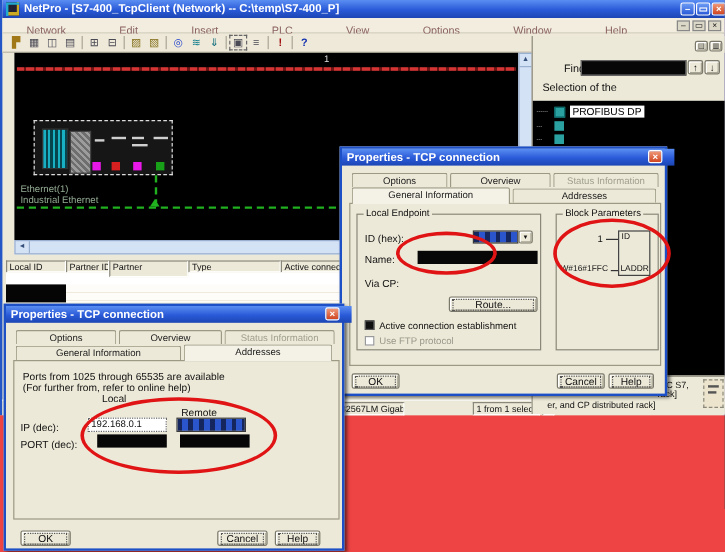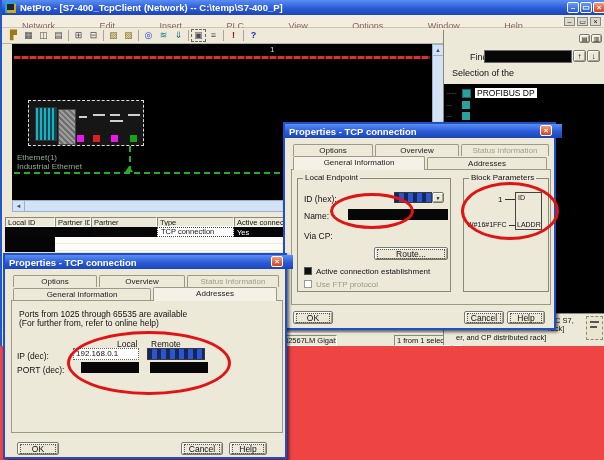--- a/index.html
+++ b/index.html
@@ -127,26 +127,20 @@
       <div style="position:absolute;right:0;top:0;width:11px;height:10px;border-left:1px solid #9ab0d0;font-size:6px;text-align:center;line-height:10px;color:#35507a;">►</div>
     </div>
 
     <div class="abs" style="left:3px;top:217px;width:434px;height:35px;background:#fff;">
       <div class="sunken" style="left:0;top:0;width:50px;height:10px;">Local ID</div>
       <div class="sunken" style="left:50px;top:0;width:36px;height:10px;">Partner ID</div>
       <div class="sunken" style="left:86px;top:0;width:66px;height:14px;">Partner</div>
       <div class="sunken" style="left:152px;top:0;width:77px;height:10px;">Type</div>
       <div class="sunken" style="left:229px;top:0;width:205px;height:10px;">Active connect</div>
 
-      <div class="abs" style="left:0;top:10px;width:434px;height:10px;background:#050505;">
-        <div class="redact" style="left:1px;top:1px;width:48px;height:8px;"></div>
-        <div class="redact" style="left:87px;top:1px;width:64px;height:8px;"></div>
-        <div class="abs" style="left:152px;top:0;width:77px;height:10px;background:#fff;border:1px dotted #444;box-sizing:border-box;font-size:7.5px;line-height:8px;padding-left:3px;">TCP connection</div>
-        <span class="lbl small" style="left:232px;top:1px;color:#fff;">Yes</span>
-      </div>
       <div class="abs" style="left:0;top:20px;width:50px;height:15px;background:#050505;"></div>
       <div class="abs" style="left:50px;top:20px;width:384px;height:15px;background:repeating-linear-gradient(180deg,#fdfcf8 0 6px,#efeadb 6px 7px);"></div>
     </div>
 
     <div class="abs" style="left:0;top:333px;width:604px;height:13px;background:#ece9d8;border-top:1px solid #fff;box-sizing:border-box;">
       <div class="sunken" style="left:279px;top:1px;width:56px;height:11px;">82567LM Gigab</div>
       <div class="sunken" style="left:392px;top:1px;width:56px;height:11px;">1 from 1 selec</div>
       <div class="sunken" style="left:450px;top:1px;width:10px;height:11px;font-size:6px;text-align:center;">⇕</div>
     </div>
   </div>
@@ -254,21 +248,21 @@
     <div class="tab" style="left:94px;top:20px;width:86px;">Overview</div>
     <div class="tab disabled" style="left:182px;top:20px;width:92px;">Status Information</div>
     <div class="tab" style="left:8px;top:33px;width:138px;">General Information</div>
     <div class="tab active" style="left:148px;top:32px;width:124px;">Addresses</div>
 
     <div class="content-frame" style="left:6px;top:45px;width:270px;height:131px;"></div>
 
     <span class="lbl" style="left:14px;top:54px;">Ports from 1025 through 65535 are available</span>
     <span class="lbl" style="left:14px;top:63px;">(For further from, refer to online help)</span>
 
-    <span class="lbl" style="left:80px;top:84px;margin-left:32px;">Local</span>
+    <span class="lbl" style="left:80px;top:72px;">Local</span>
     <span class="lbl" style="left:146px;top:84px;">Remote</span>
 
     <span class="lbl" style="left:12px;top:96px;">IP (dec):</span>
     <div class="field" style="left:68px;top:93px;width:66px;height:12px;line-height:10px;">192.168.0.1</div>
     <div class="redact-blue" style="left:142px;top:93px;width:58px;height:12px;"></div>
 
     <span class="lbl" style="left:12px;top:110px;">PORT (dec):</span>
     <div class="redact" style="left:76px;top:107px;width:58px;height:11px;"></div>
     <div class="redact" style="left:145px;top:107px;width:58px;height:11px;"></div>
 

